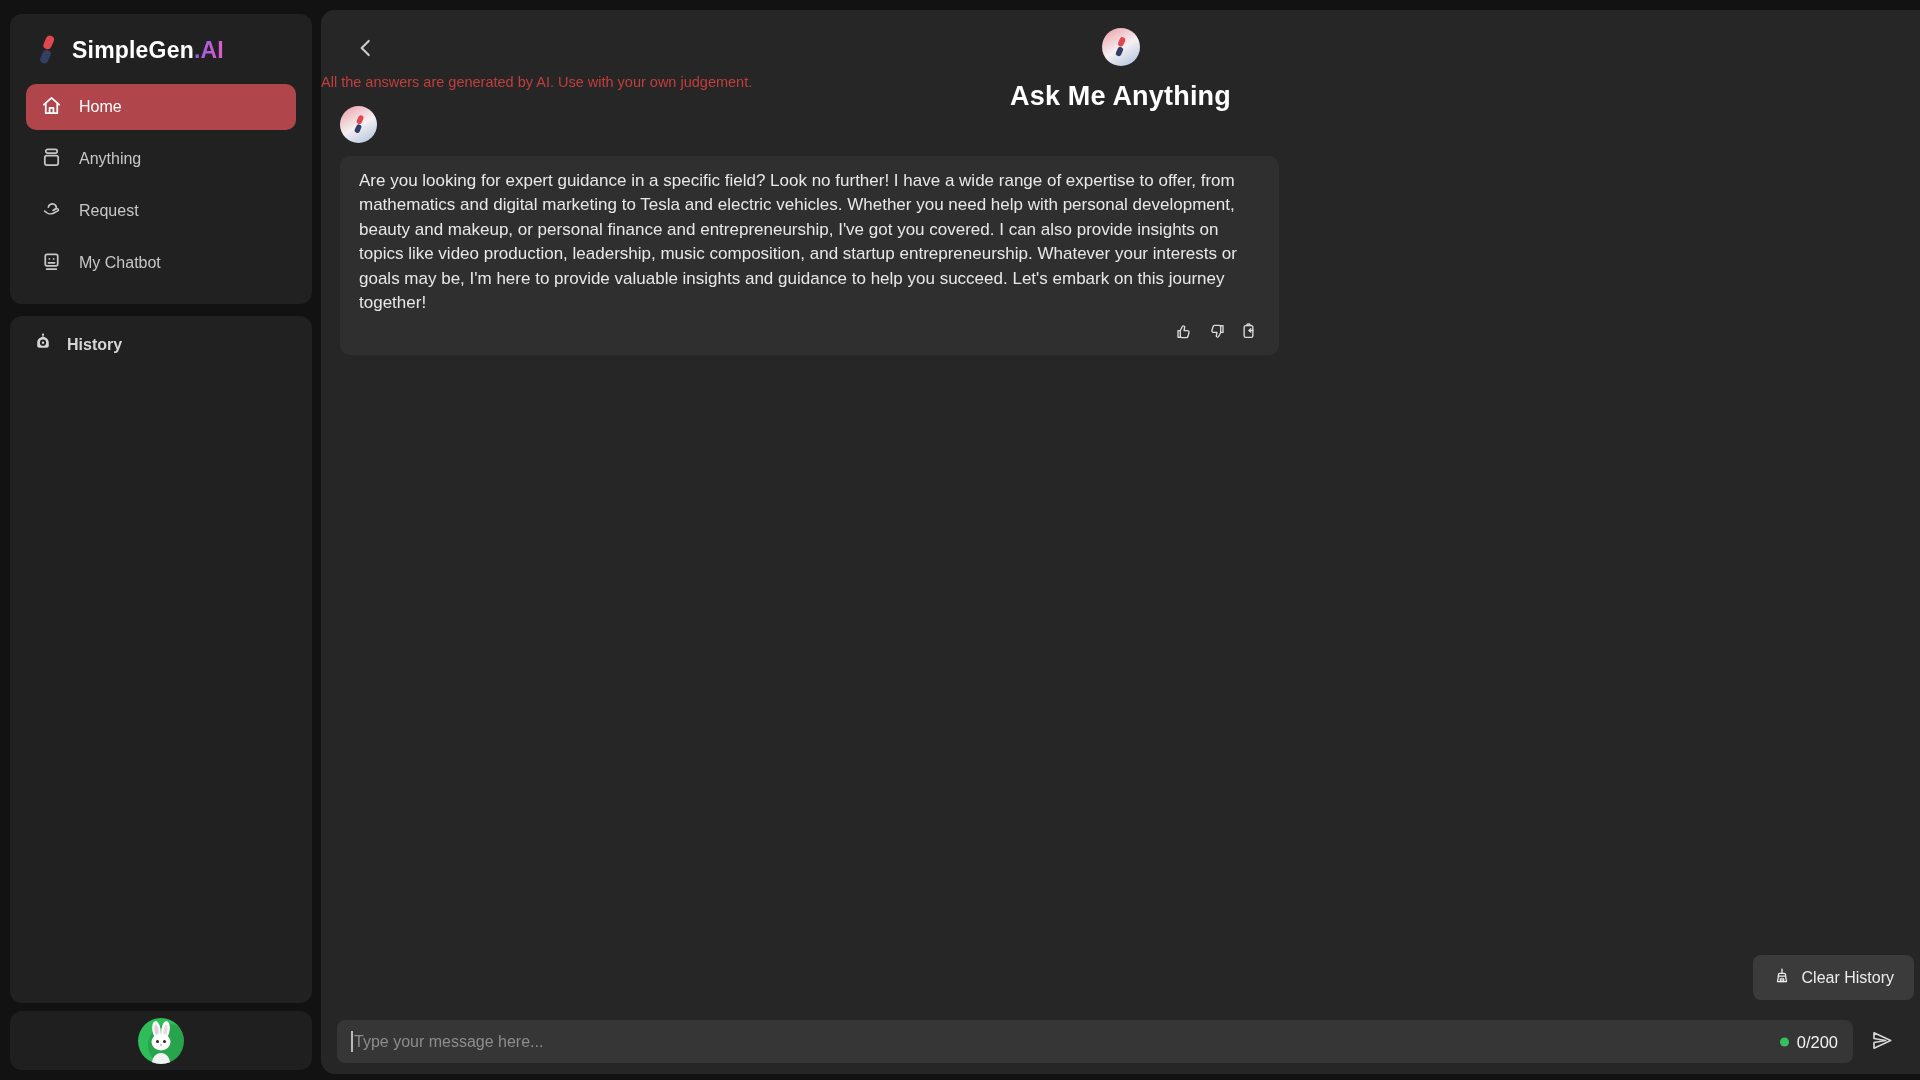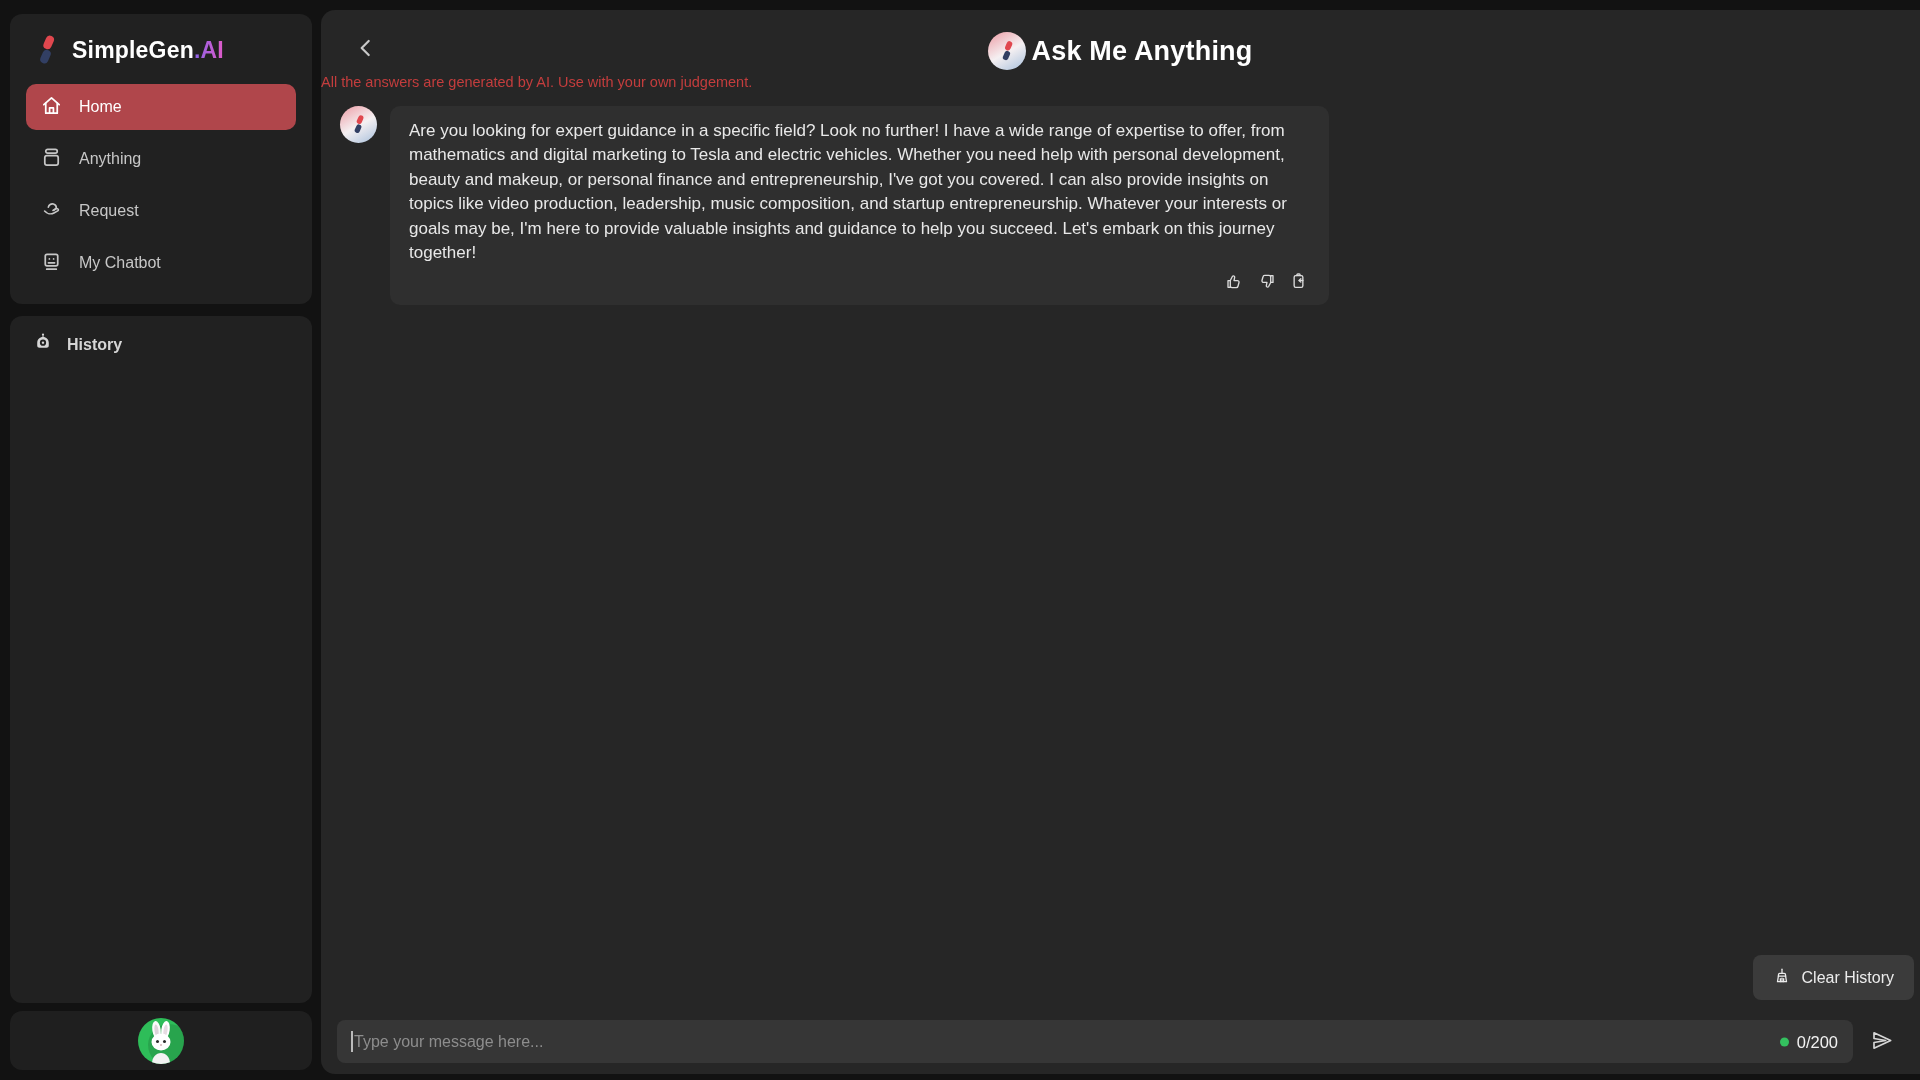--- a/index.html
+++ b/index.html
@@ -20,29 +20,29 @@
   .history-card { top:316px; height:687px; }
   .history-row { display:flex; align-items:center; gap:13px; padding:16px 0 0 22px; color:#d6d6d6; font-size:16px; cursor:pointer;font-weight:bold; }
   .footer-card { top:1011px; height:59px; background:#1f1f1f; display:flex; align-items:center; justify-content:center; }
   .mascot { width:46px; height:46px; border-radius:50%; background:#2ebd59; overflow:hidden; cursor:pointer; }
   .mascot svg { display:block; }
 
   
   .main { position:absolute; left:321px; top:10px; right:0; bottom:6px; background:#262626; border-radius:14px 0 0 14px; }
   .back-btn { position:absolute; left:24px; top:18px; width:42px; height:42px; background:none; border:none;
               color:#c9c9c9; display:flex; align-items:center; justify-content:center; cursor:pointer; }
-  .title-row { position:absolute; top:18px; left:0; width:100%; height:46px; display:flex; align-items:center; justify-content:center; gap:5px; }
+  .title-row { position:absolute; top:18px; left:0; width:100%; height:46px; display:flex; align-items:center; justify-content:flex-start; gap:15px;flex-direction:column; }
   .bot-avatar { border-radius:50%; background:linear-gradient(150deg,#eda3ab 5%,#f5f0f2 52%,#a8c0dc 100%);
                 display:flex; align-items:center; justify-content:center; flex:none; }
   .bot-avatar.lg { width:38px; height:38px; }
   .bot-avatar.sm { width:37px; height:37px; }
   .page-title { font-size:27px; font-weight:bold; color:#ffffff; letter-spacing:.2px; }
   .disclaimer { position:absolute; top:64px; left:0; width:100%; text-align:left; font-size:14.5px; color:#c43d3d; }
 
-  .msg-row { position:absolute; left:19px; top:96px; display:flex; align-items:flex-start; gap:13px; }
+  .msg-row { position:absolute; left:19px; top:96px; display:flex; align-items:flex-start; gap:13px;flex-direction:column; }
   .bubble { width:939px; background:#2f2f2f; border-radius:10px; padding:13px 20px 8px 19px; }
   .msg-text { font-size:17px; line-height:24.4px; color:#e8e8e8; }
   .msg-actions { display:flex; justify-content:flex-end; align-items:center; gap:13px; padding:7px 1px 6px 0; color:#dcdcdc; }
   .act { display:flex; cursor:pointer; }
 
   .clear-btn { position:absolute; right:6px; top:945px; height:45px; padding:0 20px; display:flex; align-items:center; gap:11px;
                background:#3b3b3b; border:none; border-radius:8px; color:#ececec; font-size:16px; cursor:pointer;justify-content:space-between; }
 
   .composer { position:absolute; left:16px; top:1010px; height:43px; display:flex; align-items:flex-start; gap:6px; }
   .input-wrap { position:relative; width:1516px; height:43px; background:#363636; border-radius:8px; }

